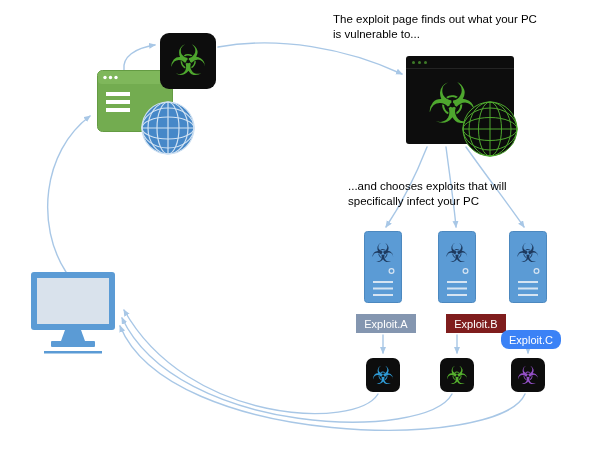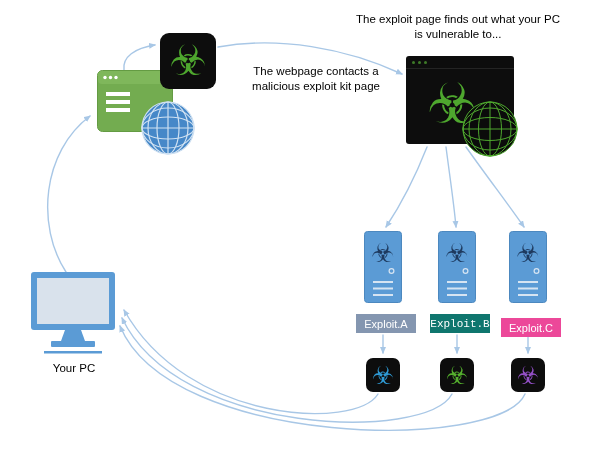--- a/index.html
+++ b/index.html
@@ -6,21 +6,21 @@
   html,body { background:#ffffff; }
   .canvas {
     position:relative; width:604px; height:456px; background:#ffffff;
     font-family:"Liberation Sans", sans-serif; overflow:hidden;
   }
   .abs { position:absolute; }
   .arrows { position:absolute; left:0; top:0; z-index:0; }
   .node { z-index:2; }
   .annotation {
     position:absolute; z-index:3; font-size:11.5px; line-height:1.32;
-    color:#000; text-align:center; white-space:pre-line;
+    color:#000; text-align:left; white-space:pre-line;
   }
   .black-box {
     position:absolute; z-index:2; background:#0d0d0d;
     display:flex; align-items:center; justify-content:center;
   }
   .bio { font-family:"DejaVu Sans", sans-serif; line-height:1; display:block; }
   text.bio-svg { font-family:"DejaVu Sans", sans-serif; }
   .badge {
     position:absolute; z-index:2; width:60px; height:19px;
     display:flex; align-items:center; justify-content:center;
@@ -137,22 +137,22 @@
     <text x="19" y="31" text-anchor="middle" font-size="26" fill="#1E3A5F" class="bio-svg">☣</text>
     <circle cx="27.5" cy="40" r="2.4" fill="none" stroke="#D6E4F2" stroke-width="1.2"></circle>
     <g stroke="#D6E4F2" stroke-width="2">
       <line x1="9" y1="51" x2="29" y2="51"></line>
       <line x1="9" y1="57.5" x2="29" y2="57.5"></line>
       <line x1="9" y1="64" x2="29" y2="64"></line>
     </g>
   </svg>
 
   <div class="badge" style="left: 356px; top: 314px; background-color: rgb(132, 150, 176);">Exploit.A</div>
-  <div class="badge" style="left: 430px; top: 314px; background-color: #0f766e; font-family: Liberation Mono, monospace;">Exploit.B</div>
-  <div class="badge" style="left: 501px; top: 318px; background-color: #ec4899;">Exploit.C</div>
+  <div class="badge" style="left: 446px; top: 314px; background-color: #7f1d1d;">Exploit.B</div>
+  <div class="badge" style="left: 501px; top: 330px; background-color: #3b82f6; border-radius: 8px;">Exploit.C</div>
 
   <div class="black-box" style="left: 366px; top: 358px; width: 34px; height: 34px; border-radius: 7px; background-color: rgb(13, 13, 13);">
     <span class="bio" style="font-size: 25px; color: rgb(47, 155, 213);">☣</span>
   </div>
   <div class="black-box" style="left: 440px; top: 358px; width: 34px; height: 34px; border-radius: 7px; background-color: rgb(13, 13, 13);">
     <span class="bio" style="font-size: 25px; color: rgb(85, 176, 46);">☣</span>
   </div>
   <div class="black-box" style="left: 511px; top: 358px; width: 34px; height: 34px; border-radius: 7px; background-color: rgb(13, 13, 13);">
     <span class="bio" style="font-size: 25px; color: rgb(148, 80, 200);">☣</span>
   </div>
@@ -160,17 +160,16 @@
   <svg class="abs node" style="left:30px;top:270px" width="88" height="88" viewBox="0 0 88 88">
     <rect x="1" y="2" width="84" height="58" rx="3" fill="#5B9BD5"></rect>
     <rect x="7" y="8" width="72" height="46" fill="#D9E2EC"></rect>
     <path d="M35 60 L51 60 L55 71 L31 71 Z" fill="#5B9BD5"></path>
     <rect x="21" y="71" width="44" height="6" rx="1" fill="#5B9BD5"></rect>
     <rect x="14" y="81" width="58" height="2.5" fill="#5B9BD5"></rect>
   </svg>
 
   <div class="annotation" style="left:333px;top:12px;width:250px">The exploit page finds out what your PC
 is vulnerable to...</div>
-  <div class="annotation" style="left:236px;top:64px;width:160px">The webpage contacts a
-malicious exploit kit page</div>
-  <div class="annotation" style="left:30px;top:361px;width:88px">Your PC</div>
+  <div class="annotation" style="left:348px;top:179px;width:220px">...and chooses exploits that will
+specifically infect your PC</div>
 
 </div>
 
 </body></html>

